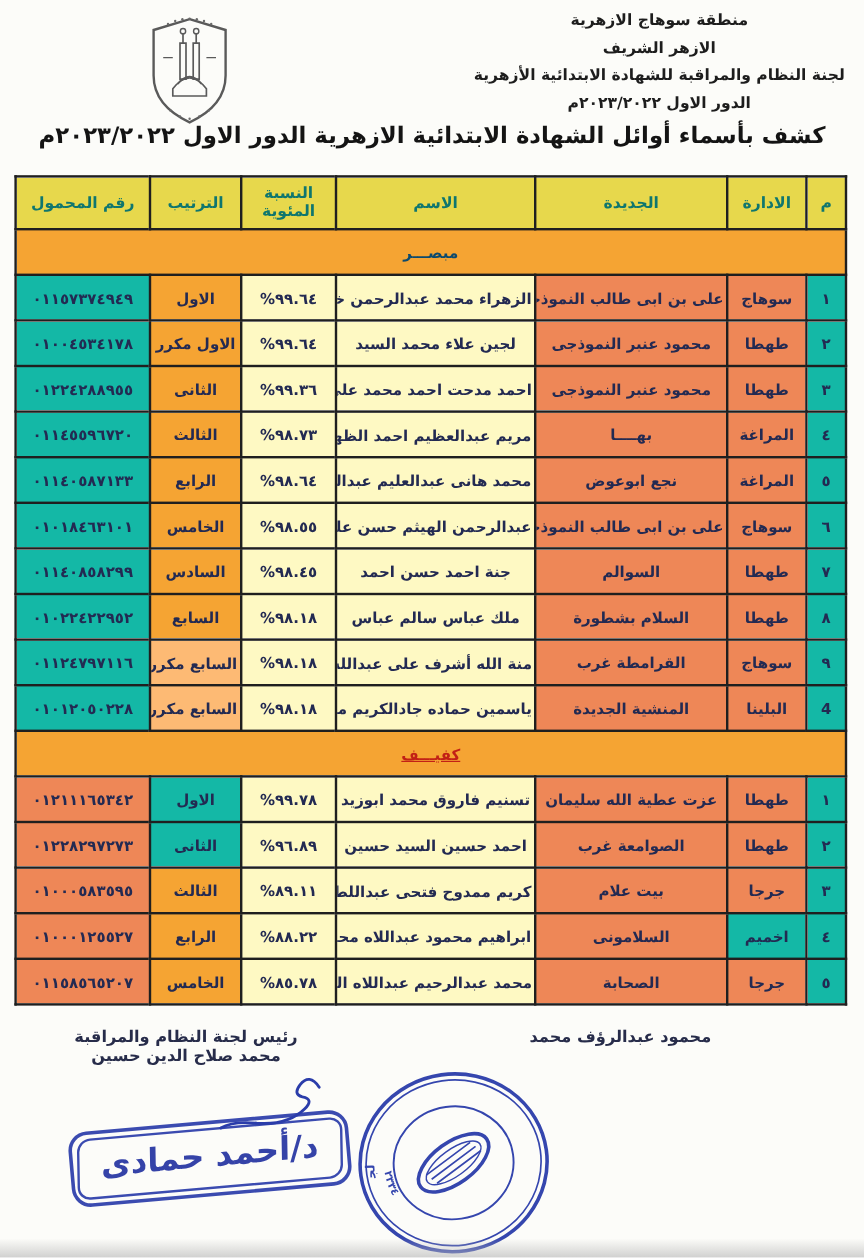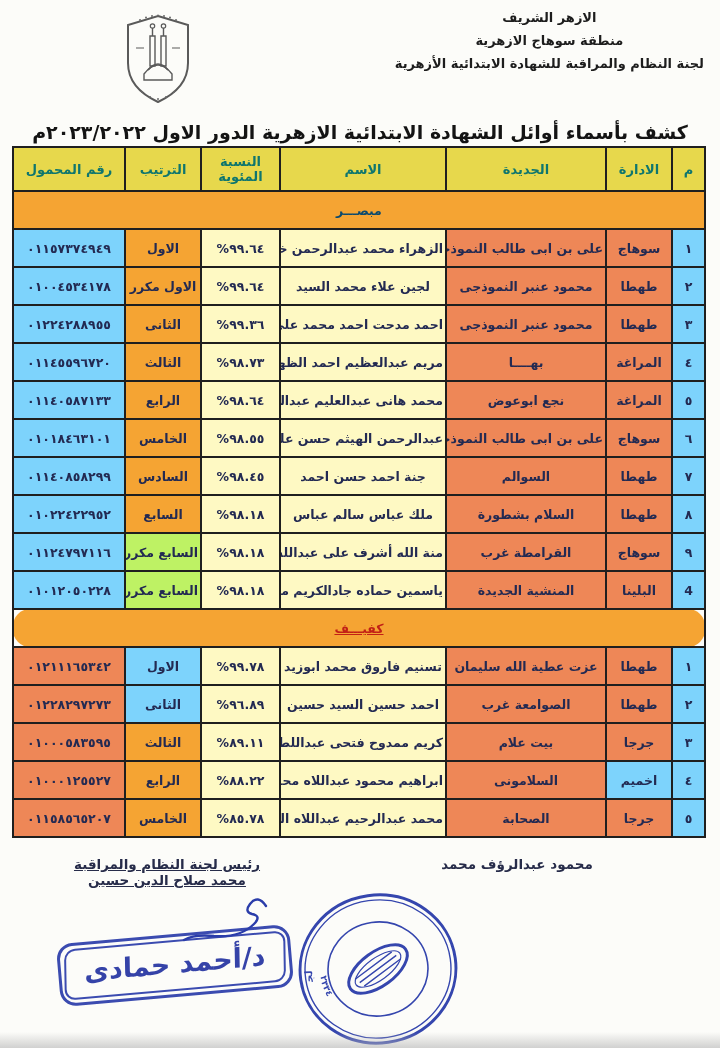--- a/index.html
+++ b/index.html
@@ -6,52 +6,52 @@
   .page{
     position:relative;width:720px;height:1048px;margin:0 auto;
     background:#fcfcf9;overflow:hidden;
     font-family:"DejaVu Sans",sans-serif;color:#222;
   }
   
   .logo{position:absolute;top:8px;left:112px;width:92px;height:100px;}
   .hdr-lines{position:absolute;top:6px;right:16px;text-align:center;direction:rtl;}
   .hdr-lines div{font-size:13px;font-weight:bold;color:#1d1d1d;line-height:23px;}
   .doc-title{
-    position:absolute;top:121px;right:0;left:0;text-align:center;direction:rtl;
+    position:absolute;top:102px;right:0;left:0;text-align:center;direction:rtl;
     font-size:19px;font-weight:bold;color:#141414;letter-spacing:0;
   }
   
   table.results{
     position:absolute;top:146px;right:14px;width:692px;
     border-collapse:collapse;direction:rtl;table-layout:fixed;
   }
   table.results th,table.results td{
     border:2px solid #1f1f1f;text-align:center;vertical-align:middle;
     font-weight:bold;overflow:hidden;white-space:nowrap;padding:0 2px;
   }
   table.results th{height:42px;font-size:13px;color:#0f766e;background:#e7d84c;white-space:normal;line-height:15px;}
   table.results td{height:36px;font-size:12.5px;color:#232a52;}
   td.band{height:26px;font-size:15px;background:#f5a433;}
   td.band.mubsir{color:#0c4a6e;}
-  td.band.kafif{color:#c22016;text-decoration:underline;border-radius:17px;}
-  .c-yellow{background:#7dd3fc;}
+  td.band.kafif{color:#c22016;text-decoration:underline;}
+  .c-yellow{background:#14b8a6;}
   .c-orange{background:#f5a433;}
   .c-salmon{background:#ee8757;}
   .c-pink{background:#fef9c3;}
-  .c-white{background:#bef264;}
+  .c-white{background:#fdba74;}
   td.rank{color:#b53226;}
   td.pct,td.phone{direction:ltr;color:#22306b;}
   td.serial{color:#46303a;font-size:12px;}
   
   .signs{position:absolute;top:856px;right:0;left:0;direction:rtl;}
   .sign{position:absolute;text-align:center;font-weight:bold;color:#272c4a;}
   .sign .t{font-size:13.5px;}
   .sign .n{font-size:13.5px;margin-top:0;}
   .sign.vice{right:88px;width:230px;}
-  .sign.head{left:52px;width:230px;text-decoration:underline;}
+  .sign.head{left:40px;width:230px;}
   .stamps{position:absolute;top:890px;right:0;left:0;height:158px;}
   .scribble{position:absolute;left:148px;top:2px;}
   .stamp-box{
     position:absolute;left:58px;top:44px;transform:rotate(-5deg);
     border:3px solid #2b3daa;border-radius:16px;padding:3px;opacity:.92;
   }
   .stamp-box .inner{
     border:2px solid #2b3daa;border-radius:11px;padding:6px 18px 10px;
     font-size:27px;font-weight:bold;color:#2534a2;direction:rtl;
     transform:skewX(-4deg);letter-spacing:1px;
@@ -90,23 +90,24 @@
         <circle cx="30" cy="84" r="1"></circle>
           <circle cx="38" cy="89" r="1"></circle>
           <circle cx="46" cy="91" r="1"></circle>
         <circle cx="54" cy="89" r="1"></circle>
           <circle cx="62" cy="84" r="1"></circle>
       </g>
     </svg>
   </div>
 
   <div class="hdr-lines">
+    <div>منطقة سوهاج الازهرية</div>
     <div>الازهر الشريف</div>
-    <div>منطقة سوهاج الازهرية</div>
     <div>لجنة النظام والمراقبة للشهادة الابتدائية الأزهرية</div>
+    <div>الدور الاول ٢٠٢٣/٢٠٢٢م</div>
   </div>
 
   <div class="doc-title">كشف بأسماء أوائل الشهادة الابتدائية الازهرية الدور الاول ٢٠٢٣/٢٠٢٢م</div>
 
   <table class="results">
     <colgroup>
       <col style="width:33px">
         <col style="width:66px">
         <col style="width:160px">
       <col style="width:166px">

